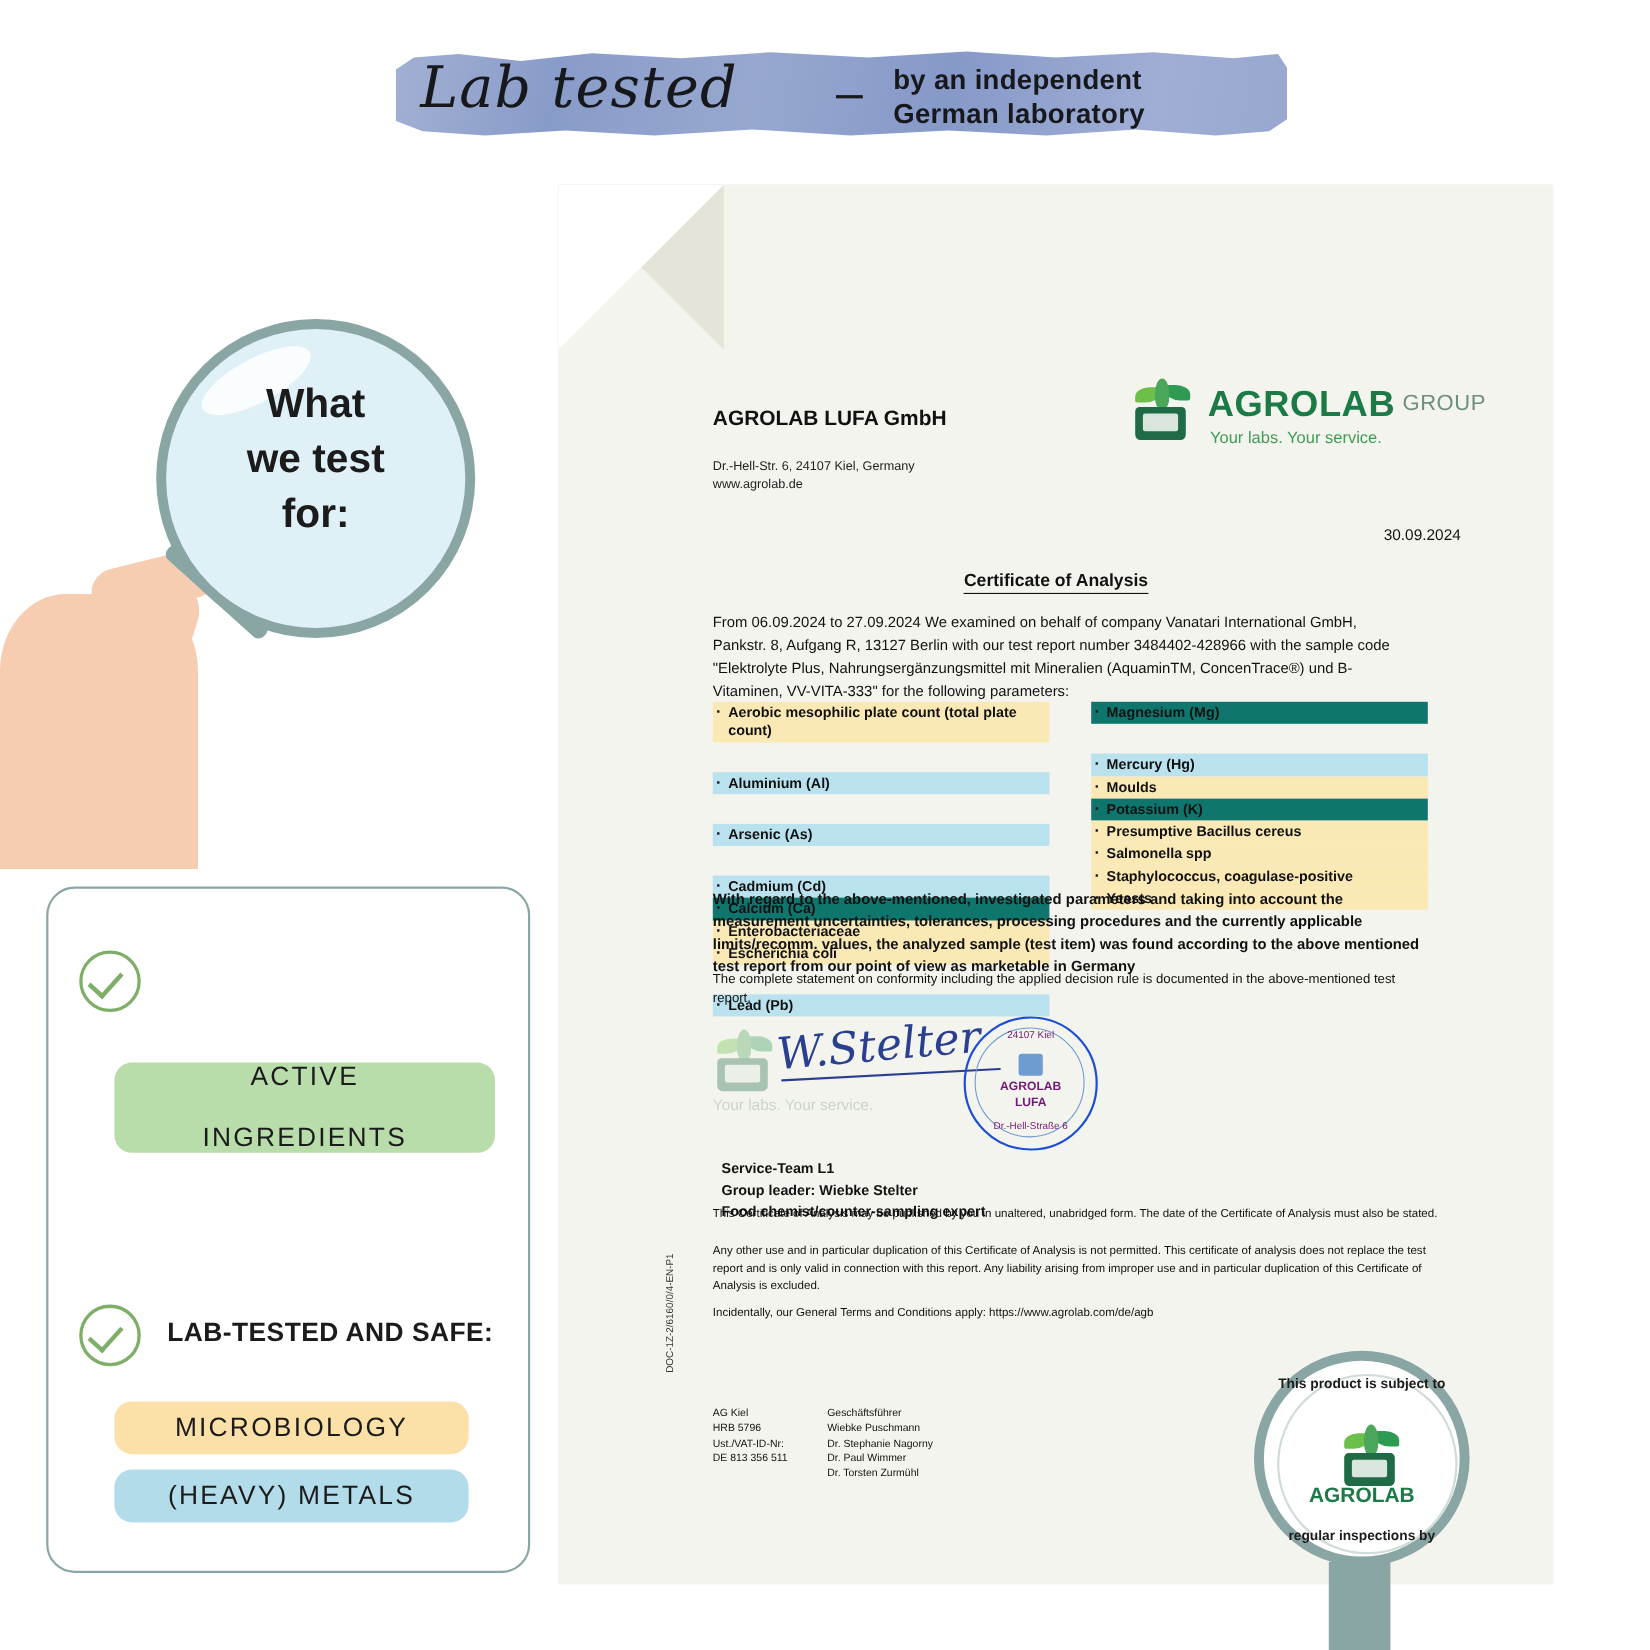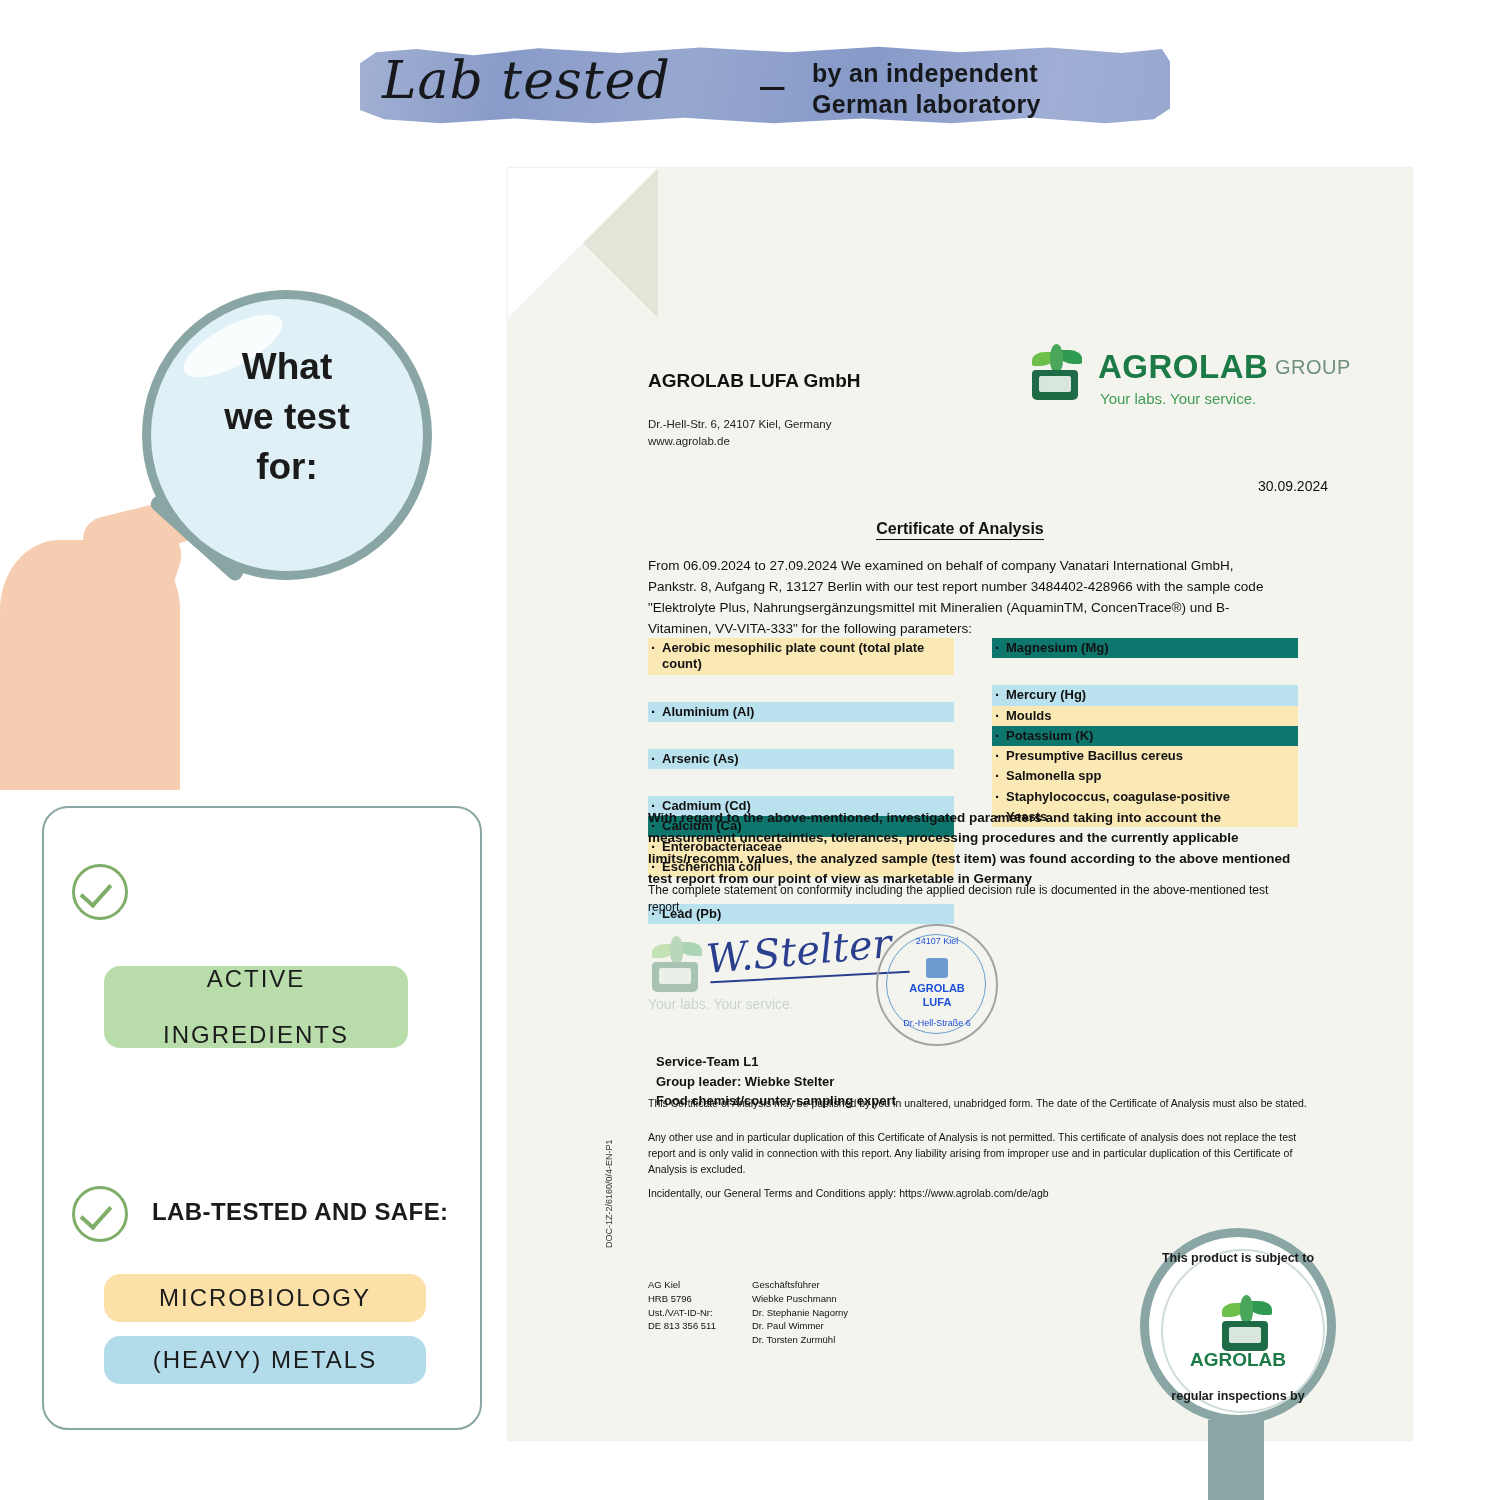--- a/index.html
+++ b/index.html
@@ -89,22 +89,22 @@
   .statement{position:absolute;left:140px;top:640px;width:650px;font-size:13.5px;font-weight:700;
     color:#111;line-height:1.5;}
   .statement2{position:absolute;left:140px;top:714px;width:655px;font-size:12px;color:#111;line-height:1.45;font-weight:400;}
 
   .sig-area{position:absolute;left:140px;top:760px;width:420px;height:120px;}
   .sig-watermark{position:absolute;left:0;top:8px;width:250px;opacity:.35;}
   .sig-ink{position:absolute;left:58px;top:0;font-family:"DejaVu Serif",serif;font-style:italic;
     font-size:40px;color:#2b3f8f;transform:rotate(-5deg);}
   .sig-underline{position:absolute;left:62px;top:48px;width:200px;height:2px;background:#2b3f8f;
     transform:rotate(-3deg);border-radius:2px;}
-  .stamp{position:absolute;left:368px;top:756px;width:118px;height:118px;border:2px solid #a3a3a3;
-    border-radius:50%;color:#1d4ed8;}
+  .stamp{position:absolute;left:368px;top:756px;width:118px;height:118px;border:2px solid #1d4ed8;
+    border-radius:50%;color:#701a75;}
   .stamp-in{position:absolute;left:8px;top:8px;width:98px;height:98px;border:1px solid #6e9bd0;border-radius:50%;}
   .stamp-top{position:absolute;left:0;top:10px;width:118px;text-align:center;font-size:9px;}
   .stamp-mid{position:absolute;left:0;top:56px;width:118px;text-align:center;font-size:11px;font-weight:700;}
   .stamp-mid2{position:absolute;left:0;top:70px;width:118px;text-align:center;font-size:11px;font-weight:700;}
   .stamp-bot{position:absolute;left:0;top:92px;width:118px;text-align:center;font-size:9px;}
   .stamp-icon{position:absolute;left:48px;top:32px;width:22px;height:20px;background:#6e9bd0;border-radius:3px;}
 
   .sigblock{position:absolute;left:148px;top:884px;font-size:13px;font-weight:700;color:#111;line-height:1.5;}
 
   .fine{position:absolute;left:140px;width:664px;font-size:10.5px;color:#111;line-height:1.5;}
@@ -150,21 +150,21 @@
   <div class="mag-shine"></div>
   <div class="mag-text">
     <div>What</div>
     <div>we test</div>
     <div>for:</div>
   </div>
 </div>
 
 <div class="card">
   <div class="check" style="left:28px;top:56px;"></div>
-  <div class="pill" style="left:60px;top:158px;width:304px;height:82px;background:#b8ddaa;flex-direction:column;gap:24px;">
+  <div class="pill" style="left:60px;top:158px;width:346px;height:82px;background:#b8ddaa;flex-direction:column;gap:24px;">
     <span>ACTIVE</span>
     <span>INGREDIENTS</span>
   </div>
 
   <div class="check" style="left:28px;top:378px;"></div>
   <div class="card-h" style="left:108px;top:388px;">LAB-TESTED AND SAFE:</div>
   <div class="pill" style="left:60px;top:466px;width:322px;height:48px;background:#fbe0a8;">MICROBIOLOGY</div>
   <div class="pill" style="left:60px;top:528px;width:322px;height:48px;background:#b3dcea;">(HEAVY) METALS</div>
 </div>
 

